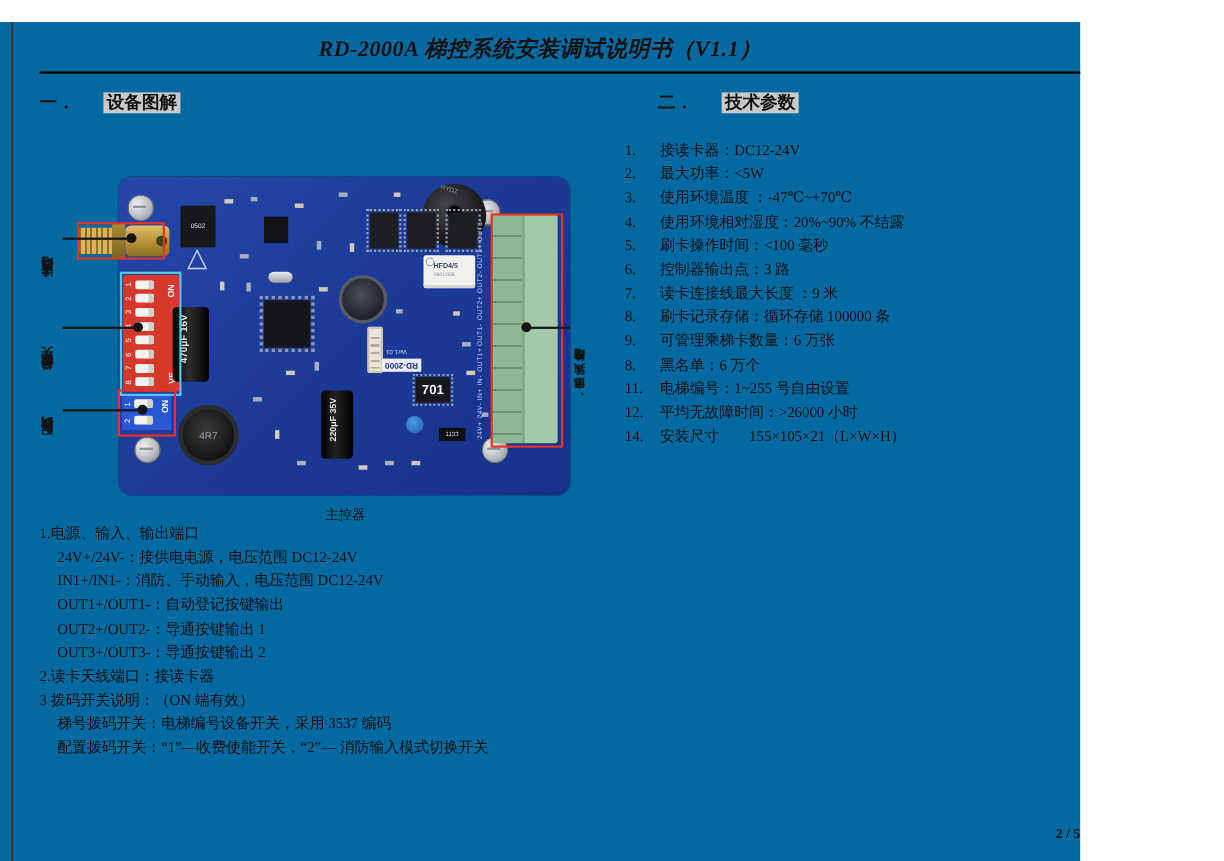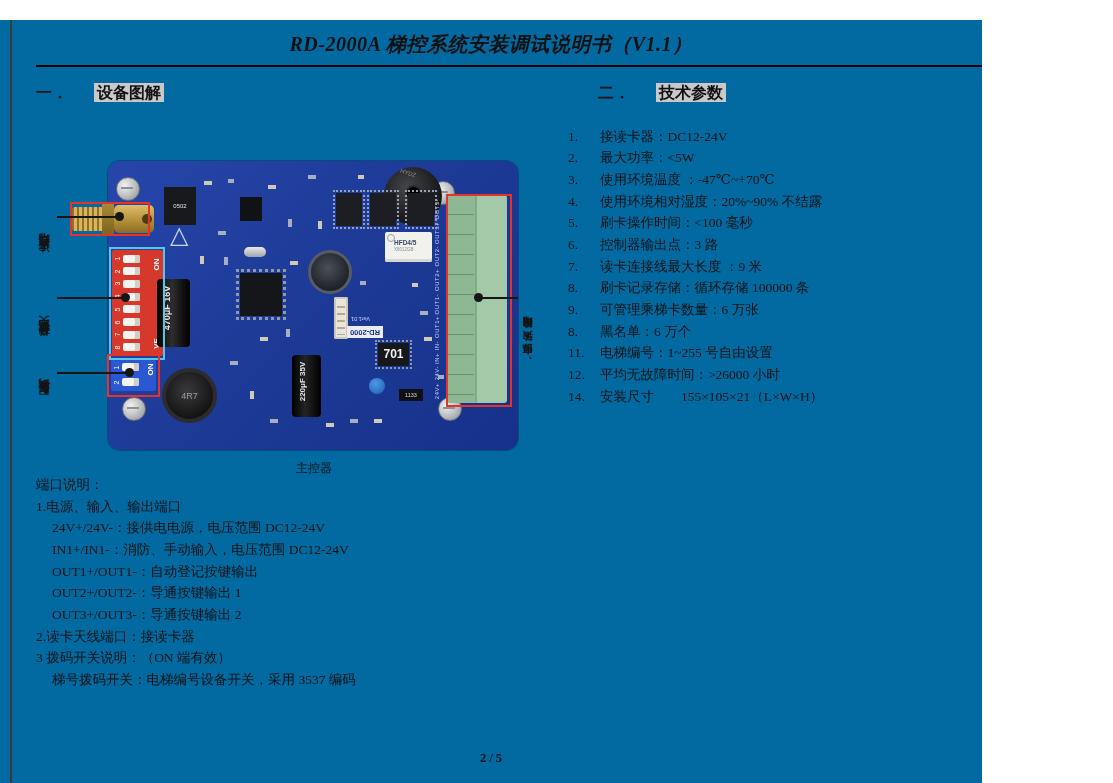--- a/index.html
+++ b/index.html
@@ -132,21 +132,21 @@
   
   .tech-list{position:absolute;left:568px;top:106px;width:530px;}
   .tp-row{display:flex;height:21.65px;align-items:center;font-size:13.5px;}
   .tp-num{width:32px;flex:none;}
 
   
   .port-notes{position:absolute;left:36px;top:454px;width:530px;}
   .pn-row{height:21.7px;display:flex;align-items:center;font-size:13.5px;white-space:pre;}
   .pn-row.ind{padding-left:16px;}
 
-  .footer{position:absolute;left:0;right:0;top:731px;text-align:center;font-size:12.5px;font-weight:bold;}
+  .footer{position:absolute;left:0;right:0;top:731px;text-align:right;font-size:12.5px;font-weight:bold;}
 </style>
 </head>
 <body>
 
 <div class="page">
   <div class="border-left"></div>
   <div class="border-right"></div>
 
   <div class="doc-title">RD-2000A 梯控系统安装调试说明书（V1.1）</div>
   <div class="title-rule"></div>
@@ -387,23 +387,20 @@
 
 
       <div class="tp-row">
         <span class="tp-num">14.</span>
         <span>安装尺寸　　155×105×21（L×W×H）</span>
       </div>
     </div>
 
   <div class="port-notes">
 
-      <div class="pn-row">
-        <span>端口说明：</span>
-      </div>
 
       <div class="pn-row">
         <span>1.电源、输入、输出端口</span>
       </div>
 
       <div class="pn-row ind">
         <span>24V+/24V-：接供电电源，电压范围 DC12-24V</span>
       </div>
 
       <div class="pn-row ind">
@@ -427,16 +424,19 @@
       </div>
 
       <div class="pn-row">
         <span>3 拨码开关说明：（ON 端有效）</span>
       </div>
 
       <div class="pn-row ind">
         <span>梯号拨码开关：电梯编号设备开关，采用 3537 编码</span>
       </div>
 
+      <div class="pn-row ind">
+        <span>配置拨码开关：“1”—收费使能开关，“2”— 消防输入模式切换开关</span>
+      </div>
     </div>
 
   <div class="footer">2 / 5</div>
 </div>
 
 </body></html>

